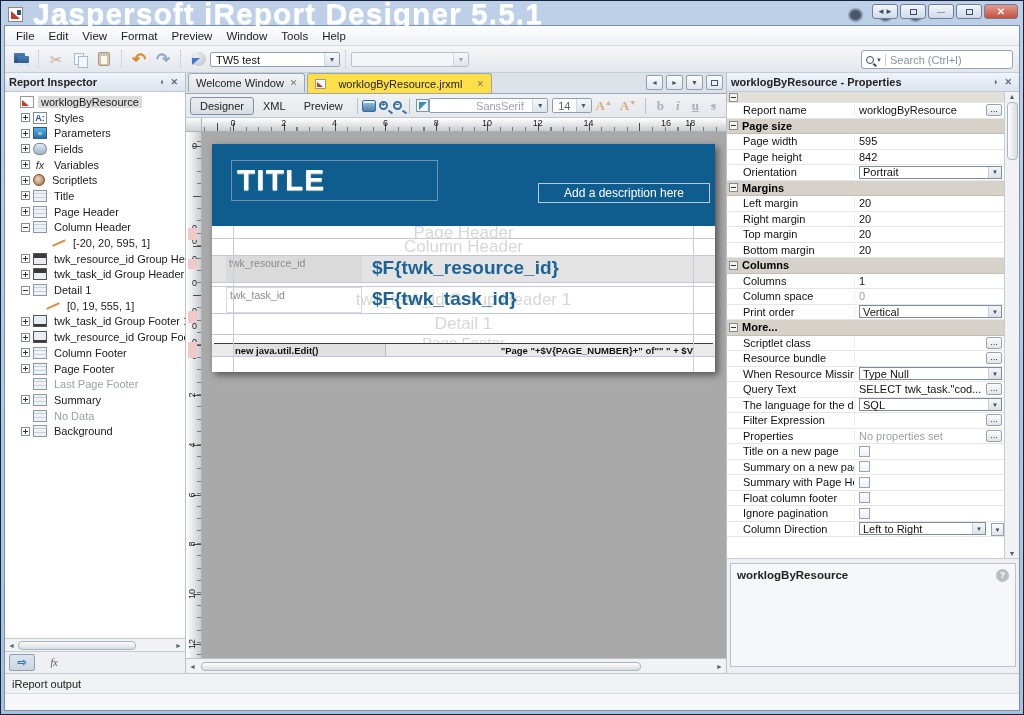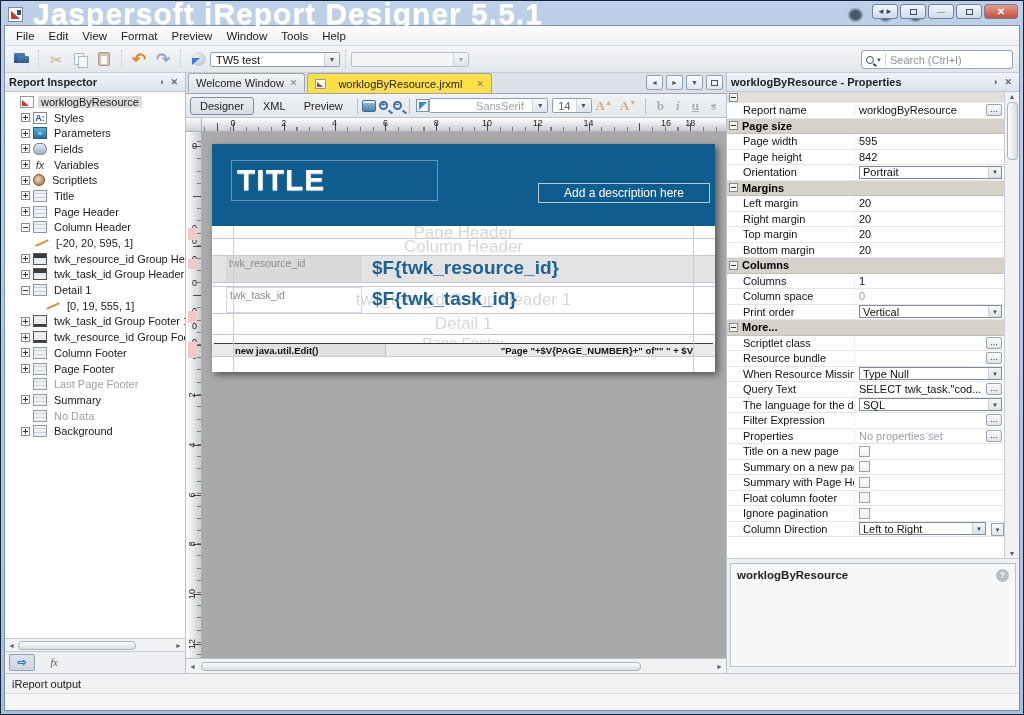--- a/index.html
+++ b/index.html
@@ -339,21 +339,21 @@
             <div class="trow" style="padding-left: 16px;">
               <span class="expander plus"></span>
               <span class="ticon ic-band"></span>
               <span class="tlabel">Page Header</span>
             </div>
             <div class="trow" style="padding-left: 16px;">
               <span class="expander minus"></span>
               <span class="ticon ic-band"></span>
               <span class="tlabel">Column Header</span>
             </div>
-            <div class="trow" style="padding-left: 18px;">
+            <div class="trow" style="padding-left: 35px;">
               <span class="exp-space"></span>
               <span class="ticon ic-line"></span>
               <span class="tlabel">[-20, 20, 595, 1]</span>
             </div>
             <div class="trow" style="padding-left: 16px;">
               <span class="expander plus"></span>
               <span class="ticon ic-ghead"></span>
               <span class="tlabel">twk_resource_id Group Header</span>
             </div>
             <div class="trow" style="padding-left: 16px;">

